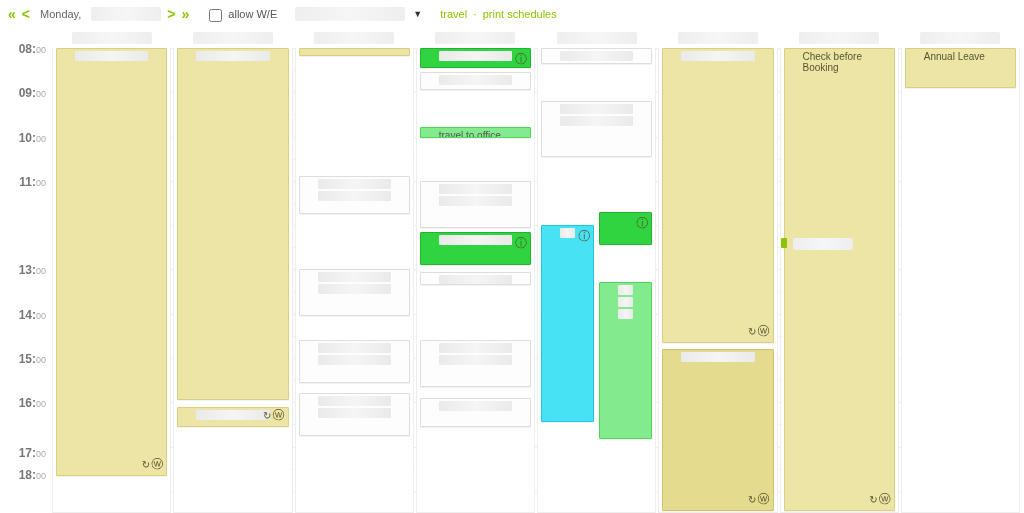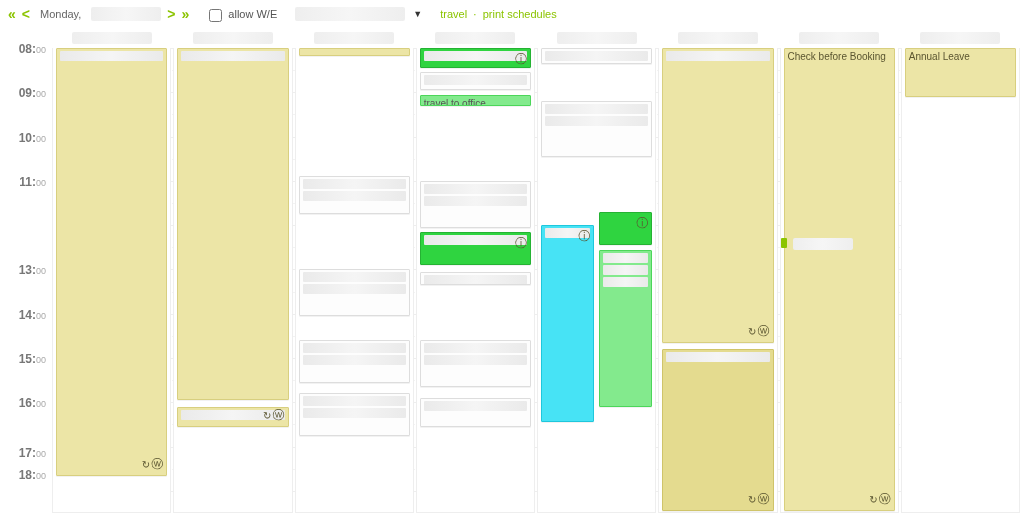--- a/index.html
+++ b/index.html
@@ -28,24 +28,24 @@
   
   .hour-lines { position: absolute; left: 52px; top: 20px; right: 4px; bottom: 0; pointer-events: none; }
   .hour-line { position: absolute; left: 0; right: 0; height: 0; border-top: 1px solid #eee; }
   .half-line  { position: absolute; left: 0; right: 0; height: 0; border-top: 1px dashed #f3f3f3; }
 
   .time-label { position: absolute; left: 0; width: 52px; text-align: right; padding-right: 6px; color: #777; transform: translateY(-6px); }
   .time-label .hh { font-weight: bold; font-size: 12px; }
   .time-label .mm { font-size: 9px; color: #aaa; }
 
   
-  .event { position: absolute; left: 3px; right: 3px; border: 1px solid rgba(0,0,0,.15); border-radius: 1px; padding: 2px 3px; font-size: 10px; overflow: hidden; box-shadow: 0 1px 0 rgba(0,0,0,.05); }
+  .event { position: absolute; left: 3px; right: 3px; border: 1px solid rgba(0,0,0,.15); border-radius: 1px; padding: 2px 18px; font-size: 10px; overflow: hidden; box-shadow: 0 1px 0 rgba(0,0,0,.05); }
   .event.khaki      { background: #ece5a6; border-color: #d8cf7f; color: #5a5530; }
   .event.green      { background: #2fd440; border-color: #25b233; color: #0e3a13; }
-  .event.lightgreen { background: #83ea8d; border-color: #4cd65a; }
+  .event.lightgreen { background: #83ea8d; border-color: #4cd65a; margin-top: 32px; }
   .event.gray       { background: #fdfdfd; border-color: #ddd; }
   .event.cyan       { background: #47e3f5; border-color: #1fc7dc; }
   .event.darkkhaki  { background: #e4db8f; border-color: #cfc46a; }
 
   .ev-blur { display: block; height: 10px; background: linear-gradient(90deg,#eaeaea,#f5f5f5,#eaeaea); filter: blur(0.4px); border-radius: 1px; }
   .ev-blur + .ev-blur { margin-top: 2px; }
 
   .badge { position: absolute; right: 3px; font-size: 12px; color: #5a5530; pointer-events: none; }
   .badge.info { top: 2px; }
   .badge.info::before { content: "ⓘ"; }
@@ -217,16 +217,16 @@
           <span class="ev-blur"></span>
           <span class="badge recur"></span>
         </div>
       </div>
       <div class="day-col">
         <div class="event khaki" style="top: 0px; height: 463px;"><span>Check before Booking</span><span class="badge recur"></span></div>
         <div class="tick" style="top: 190.429px;"></div>
         <span class="blur-chip" style="position: absolute; left: 12px; width: 60px; height: 12px; top: 190.429px;"></span>
       </div>
       <div class="day-col">
-        <div class="event khaki" style="top: 0px; height: 49px;"><span>Annual Leave</span></div>
+        <div class="event khaki" style="top: 0px; height: 40px;"><span>Annual Leave</span></div>
       </div>
     </div>
 </div>
 
 </body></html>

